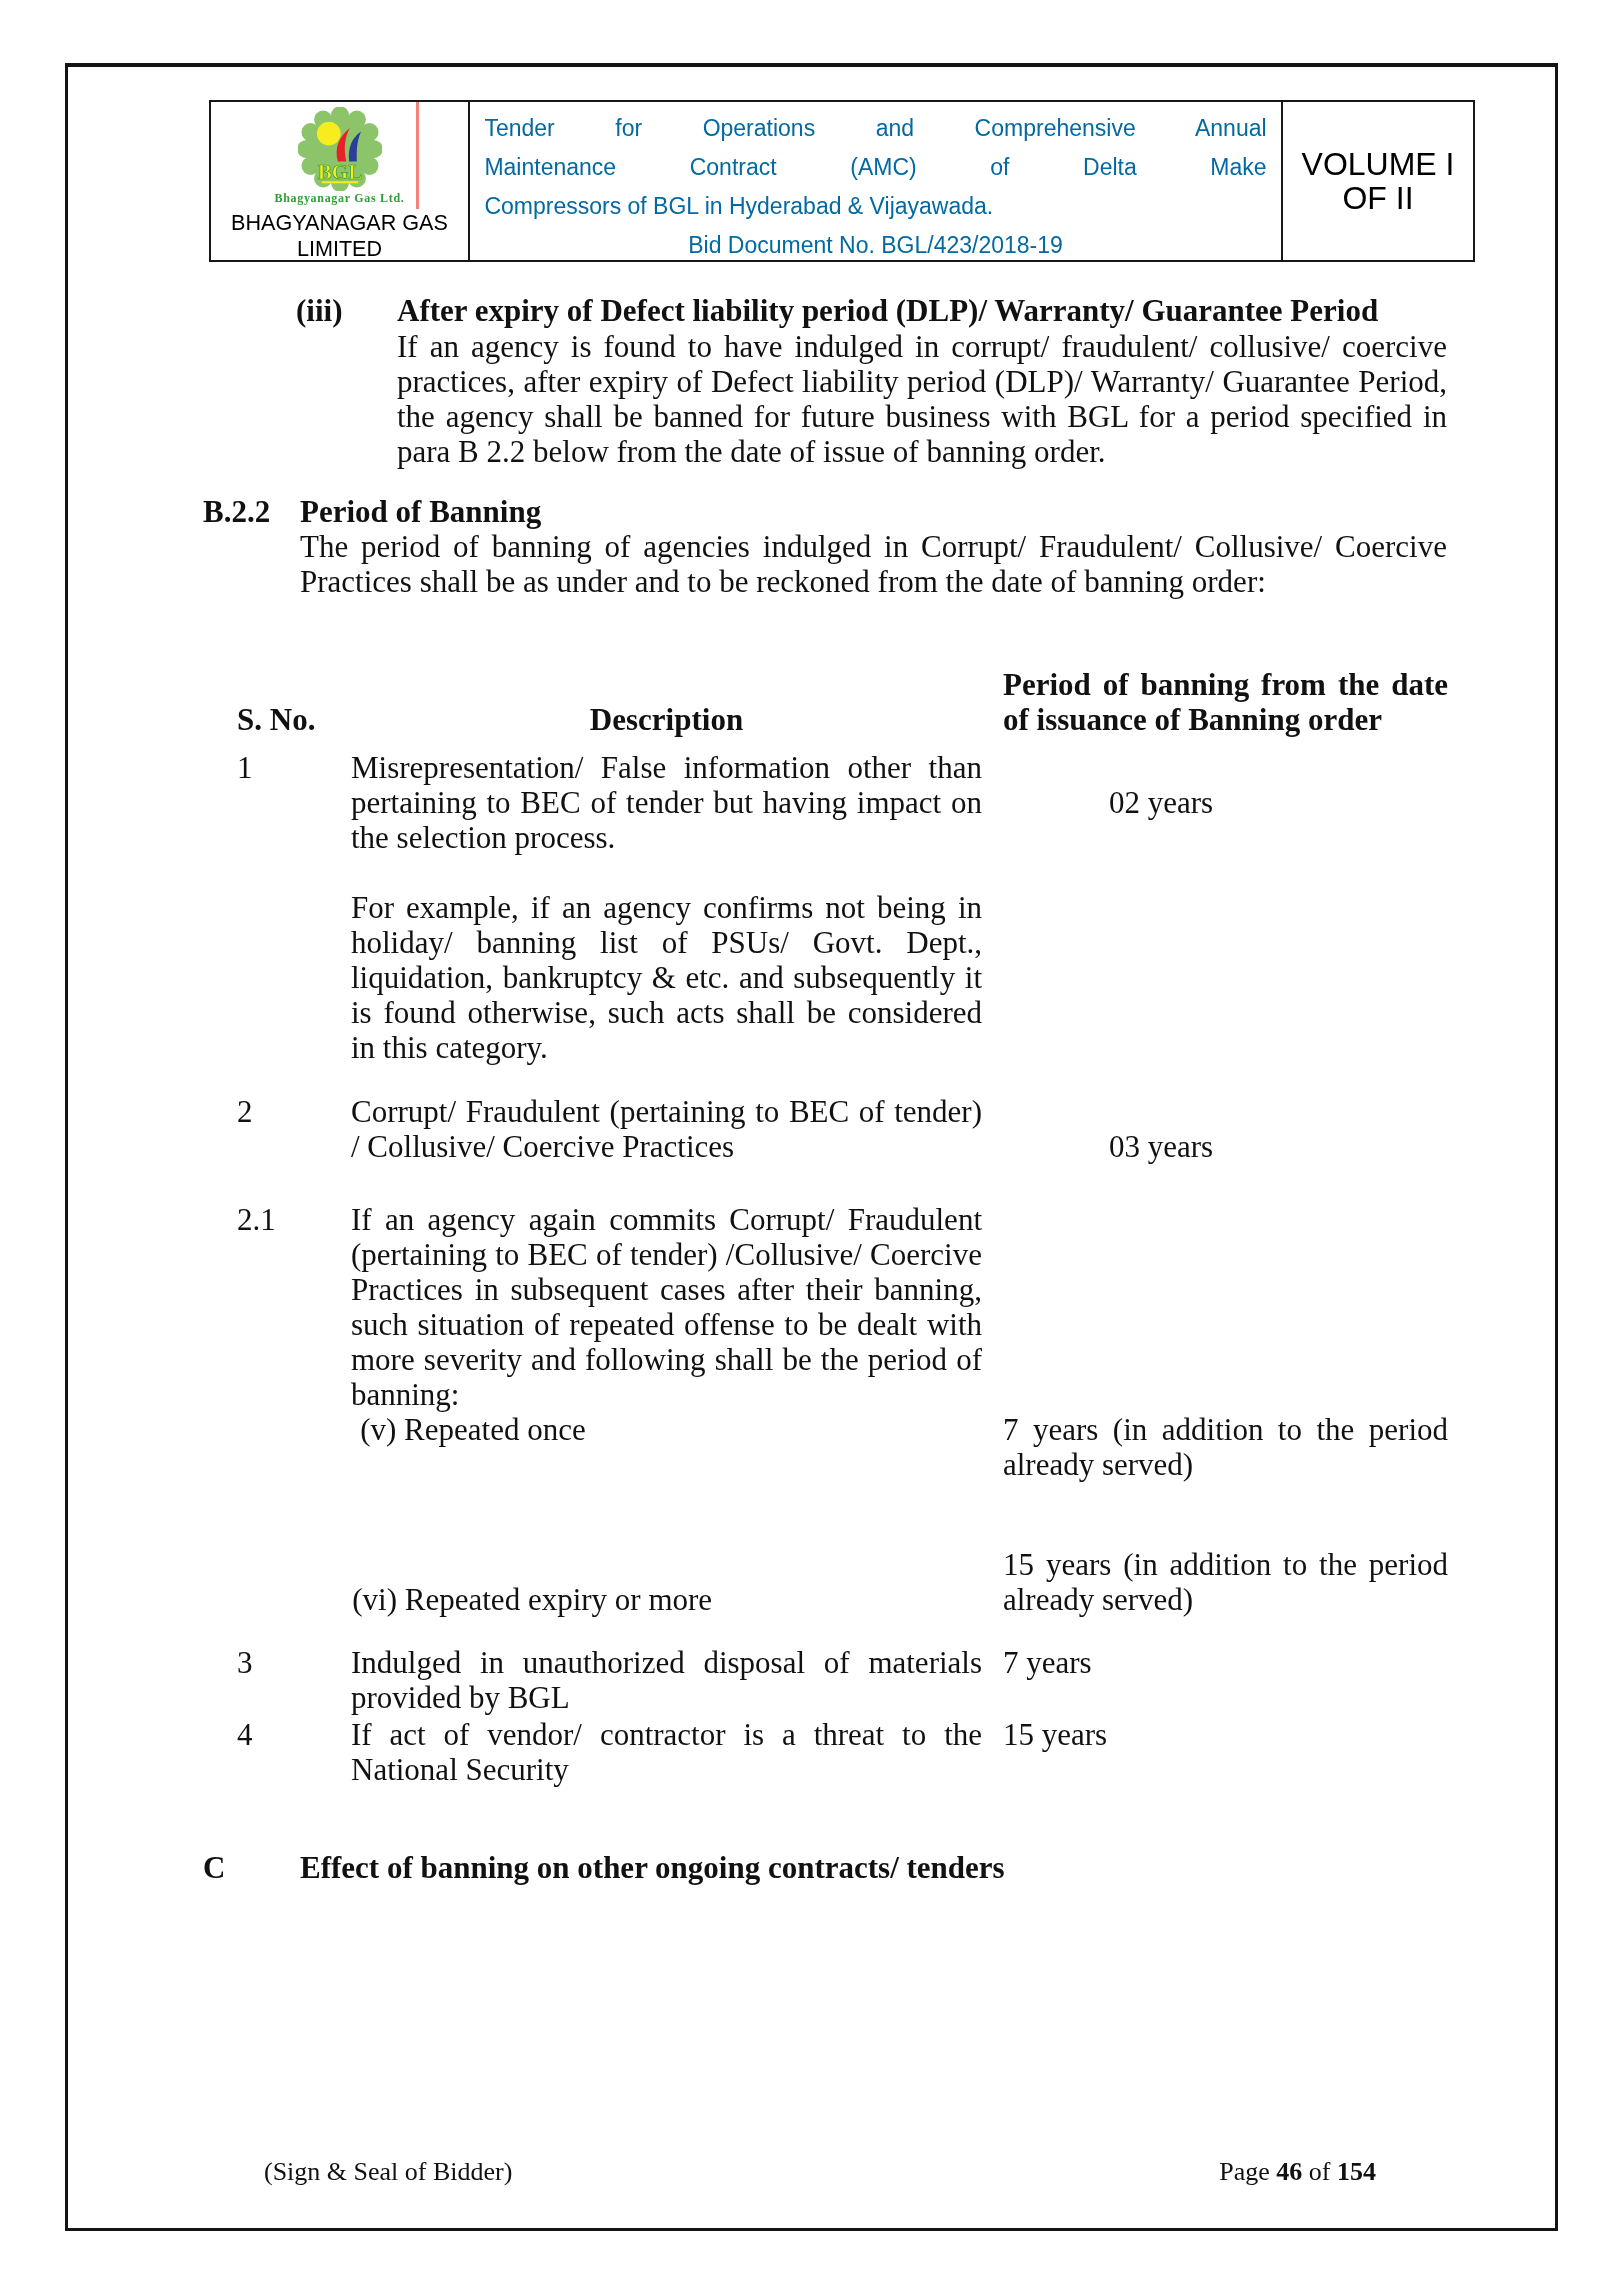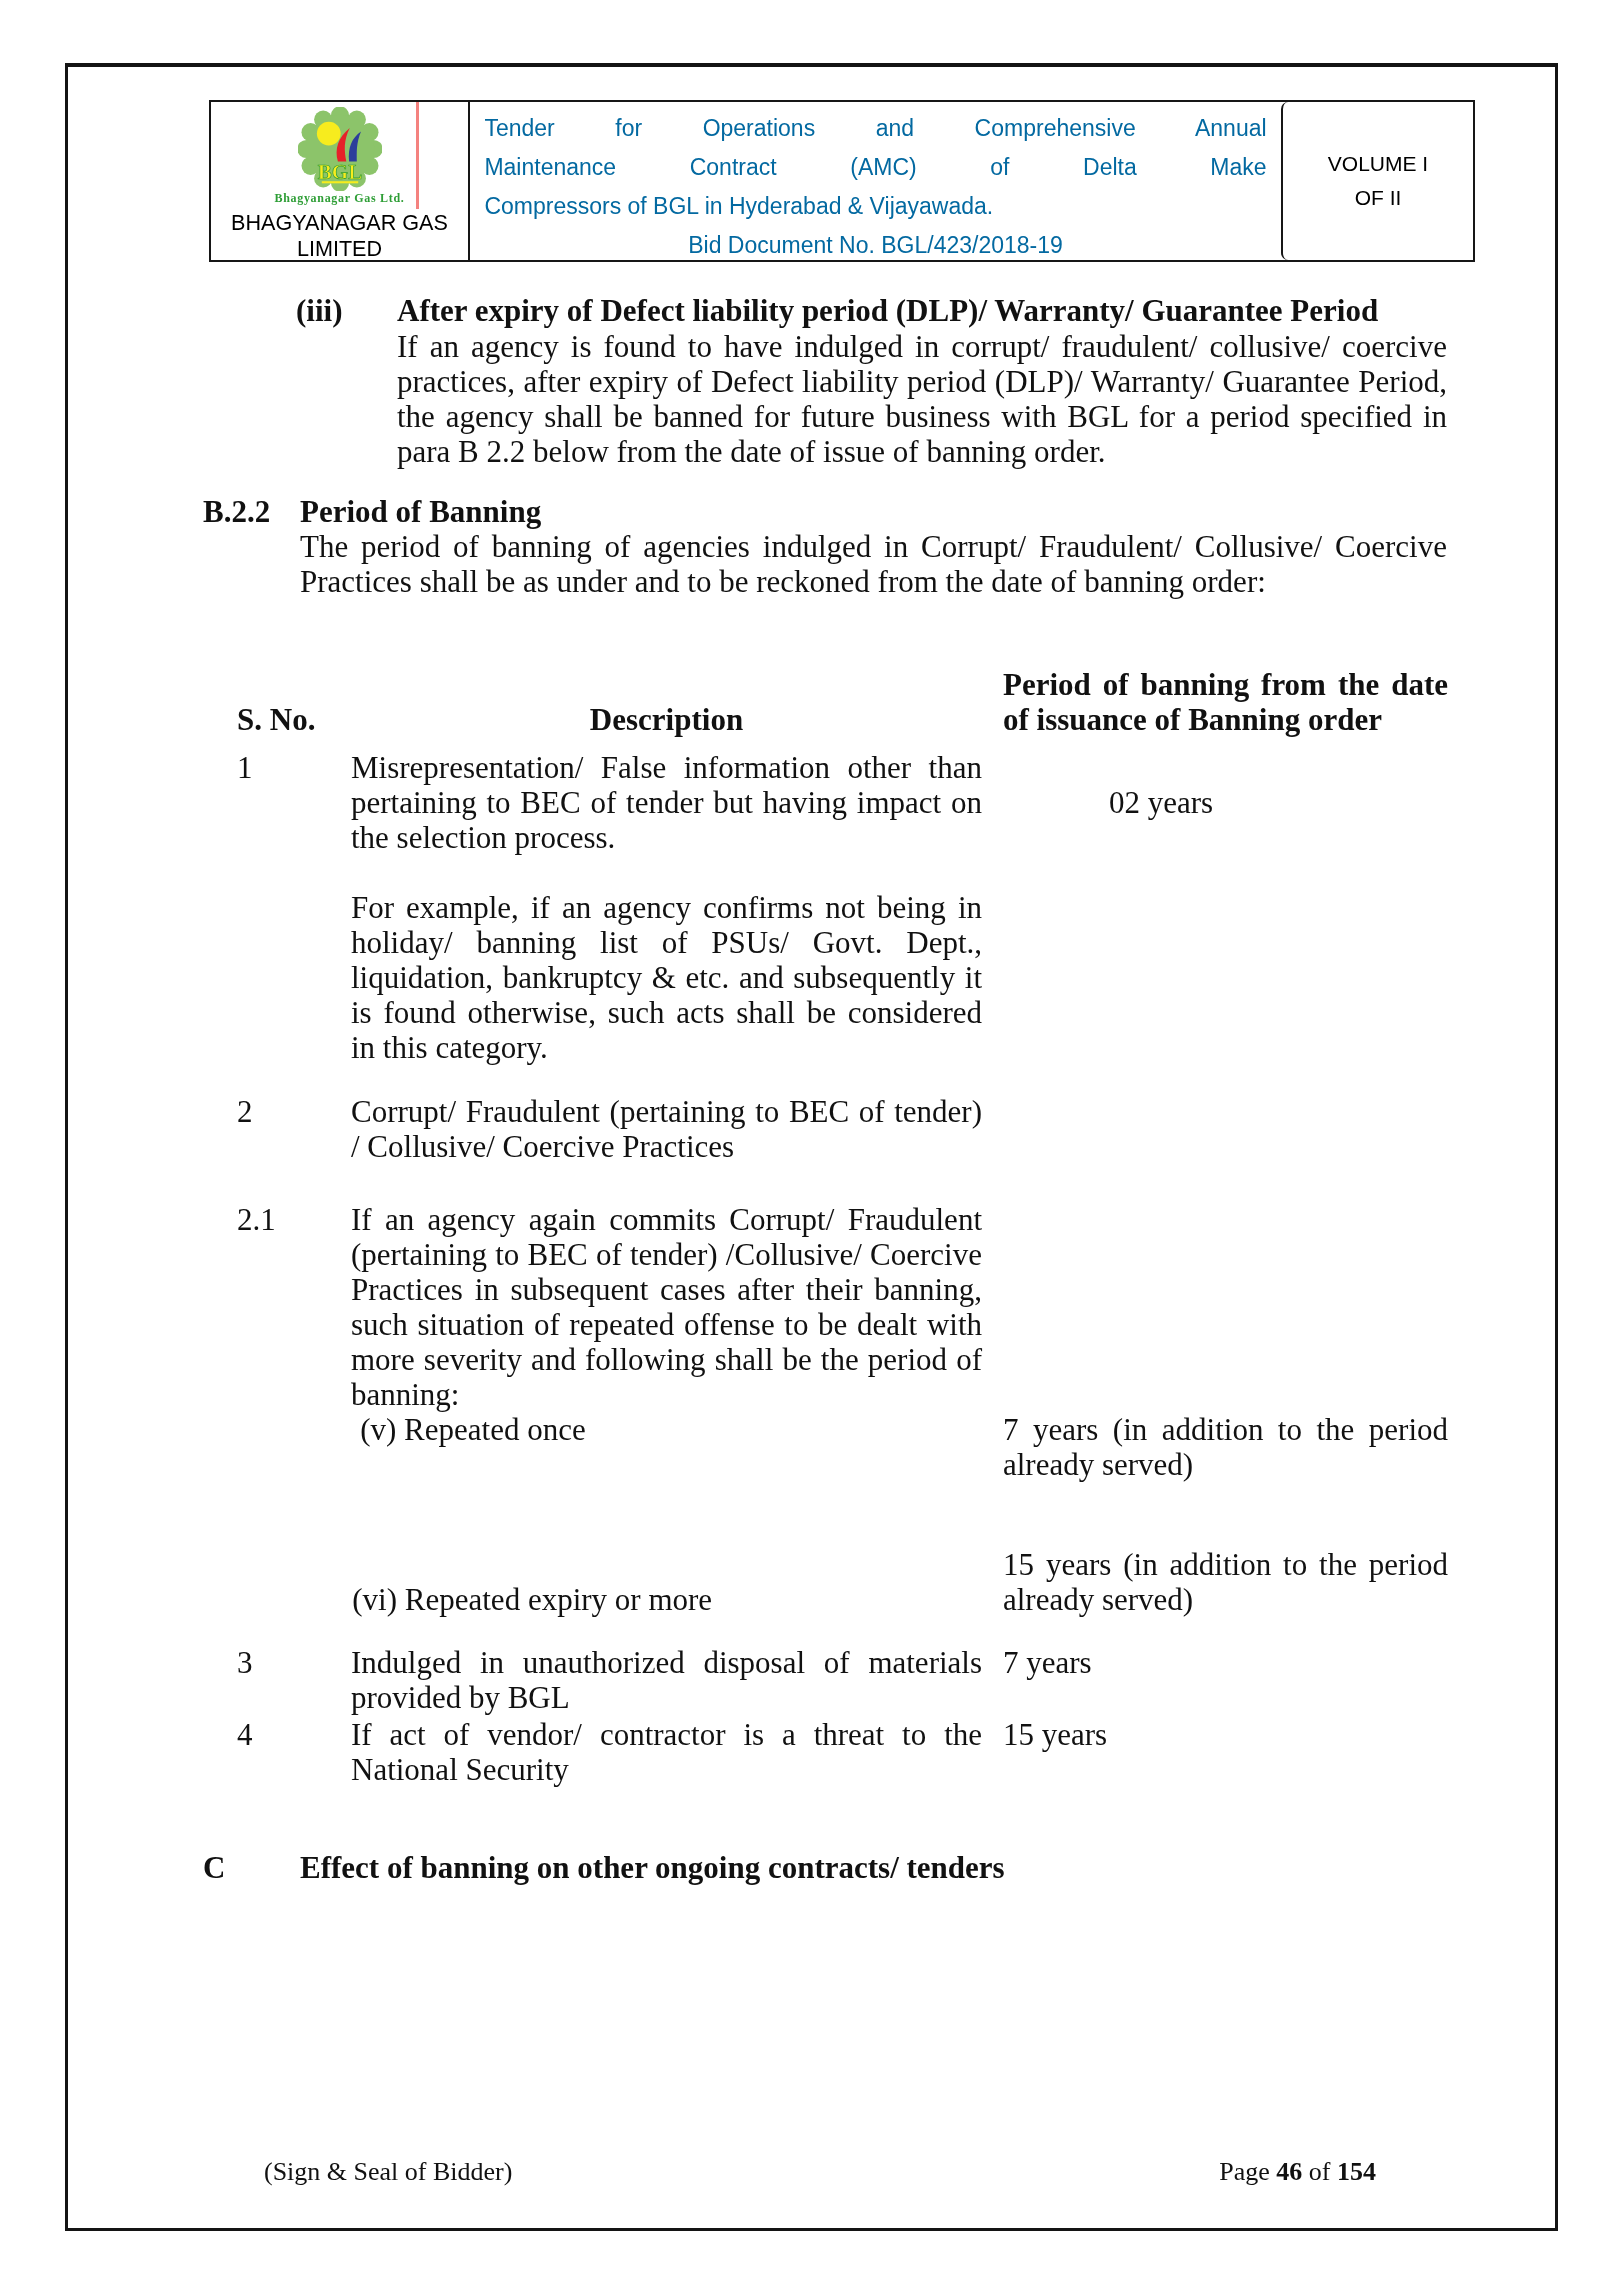--- a/index.html
+++ b/index.html
@@ -44,21 +44,21 @@
     background:var(--red_line);
   }
   .title-cell{
     font-family:"Liberation Sans", sans-serif;font-size:23px;line-height:39px;
     padding:7.2px 14.4px 0 14.4px;color:#0369a1;
   }
   .tline-just{text-align:justify;text-align-last:justify;}
   .tline-center{text-align:center;}
   .volume-cell{
     display:flex;flex-direction:column;align-items:center;justify-content:center;
-    font-family:"Liberation Sans", sans-serif;font-size:21px;line-height:34px;color:#000;border-radius:7px;
+    font-family:"Liberation Sans", sans-serif;font-size:32px;line-height:34px;color:#000;
   }
   
   .content{
     position:absolute;left:135px;top:226px;width:1245px;
     font-size:31px;line-height:35px;
   }
   .bold{font-weight:bold;}
   .just{text-align:justify;}
   .hang{display:grid;}
   .hang-iii{grid-template-columns:194px 1050px;}
@@ -173,20 +173,21 @@
         <div></div>
         <div class="c-period pad1 indent2">02 years</div>
       </div>
 
       <div class="trow row-2">
         <div class="c-sno">2</div>
         <div class="c-desc">
           <p class="just">Corrupt/ Fraudulent (pertaining to BEC of tender) / Collusive/ Coercive Practices</p>
         </div>
         <div></div>
+        <div class="c-period pad1 indent2">03 years</div>
       </div>
 
       <div class="trow row-21">
         <div class="c-sno">2.1</div>
         <div class="c-desc">
           <p class="just">If an agency again commits Corrupt/ Fraudulent (pertaining to BEC of tender) /Collusive/ Coercive Practices in subsequent cases after their banning, such situation of repeated offense to be dealt with more severity and following shall be the period of banning:</p>
         </div>
         <div></div>
         <div class="c-period"></div>
       </div>

